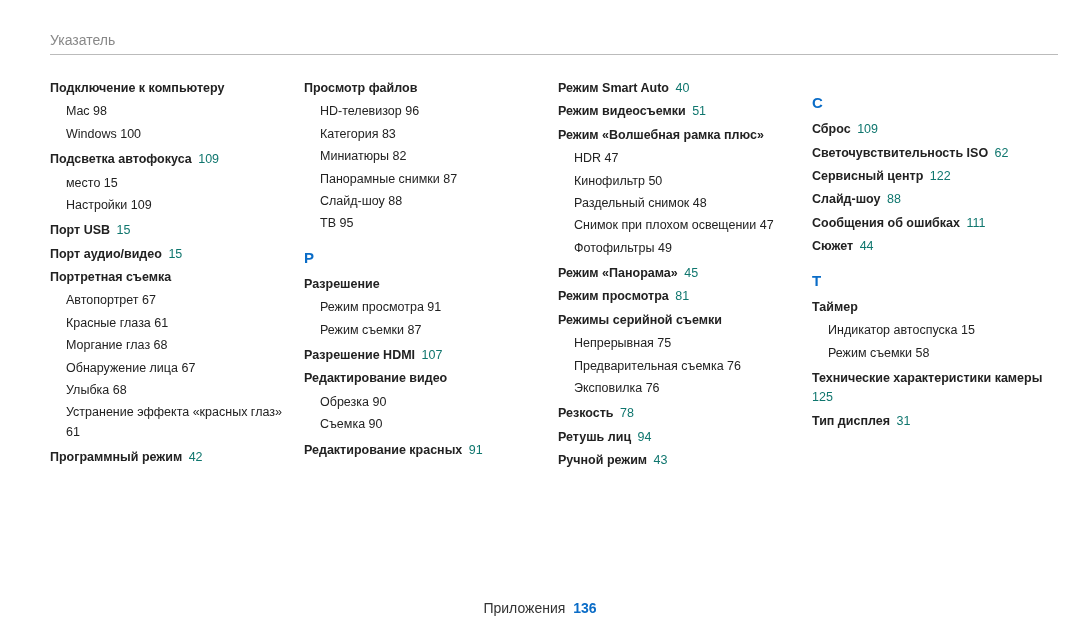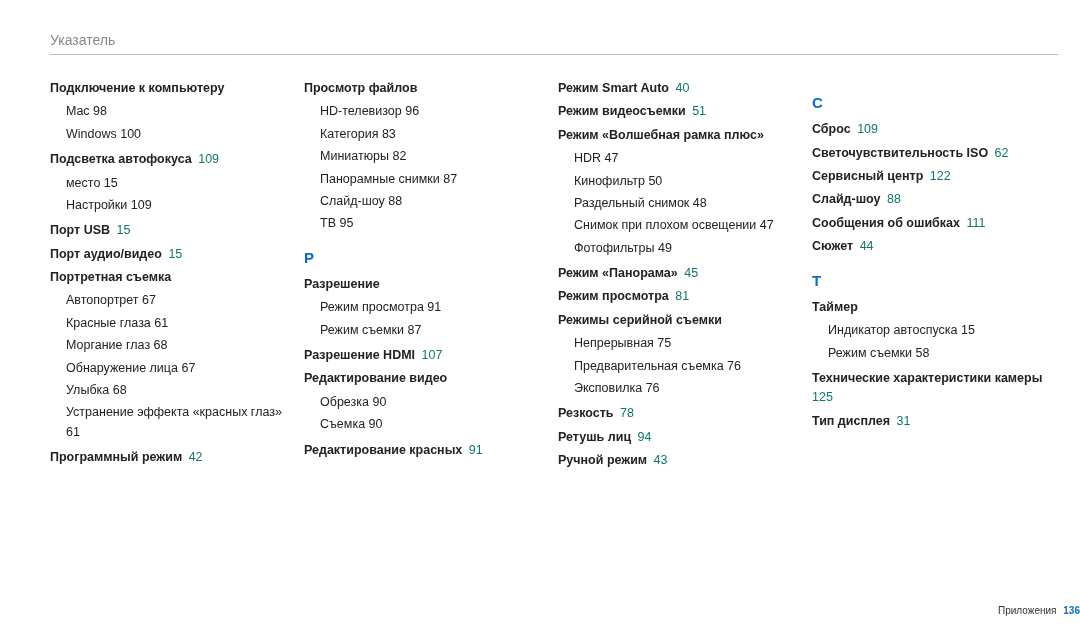--- a/index.html
+++ b/index.html
@@ -8,21 +8,21 @@
   .header-title { color: #888; font-size: 14px; font-weight: 400; margin-bottom: 6px; }
   .rule { border: none; border-top: 1px solid #bbb; margin-bottom: 24px; }
   .columns { display: flex; gap: 8px; }
   .col { flex: 1; font-size: 12.5px; line-height: 1.55; color: #222; }
   .entry { margin-bottom: 4px; }
   .entry.bold .label { font-weight: 700; }
   .entry .page-num { color: #0f766e; font-weight: 400; margin-left: 3px; }
   .sub-list { margin-left: 16px; margin-bottom: 6px; }
   .sub-item { margin-bottom: 3px; }
   .letter { color: #0a6cc7; font-weight: 700; font-size: 15px; margin: 12px 0 6px 0; }
-  .footer { position: absolute; bottom: 14px; left: 0; width: 100%; text-align: right; font-size: 10px; color: #333; }
+  .footer { position: absolute; bottom: 14px; left: 0; width: 100%; text-align: center; font-size: 14px; color: #333; }
   .footer .pnum { color: #0a6cc7; font-weight: 700; margin-left: 4px; }
 </style>
 </head>
 <body>
 
 <div class="page">
   <div class="header-title">Указатель</div>
   <hr class="rule">
   <div class="columns">
       <div class="col">

